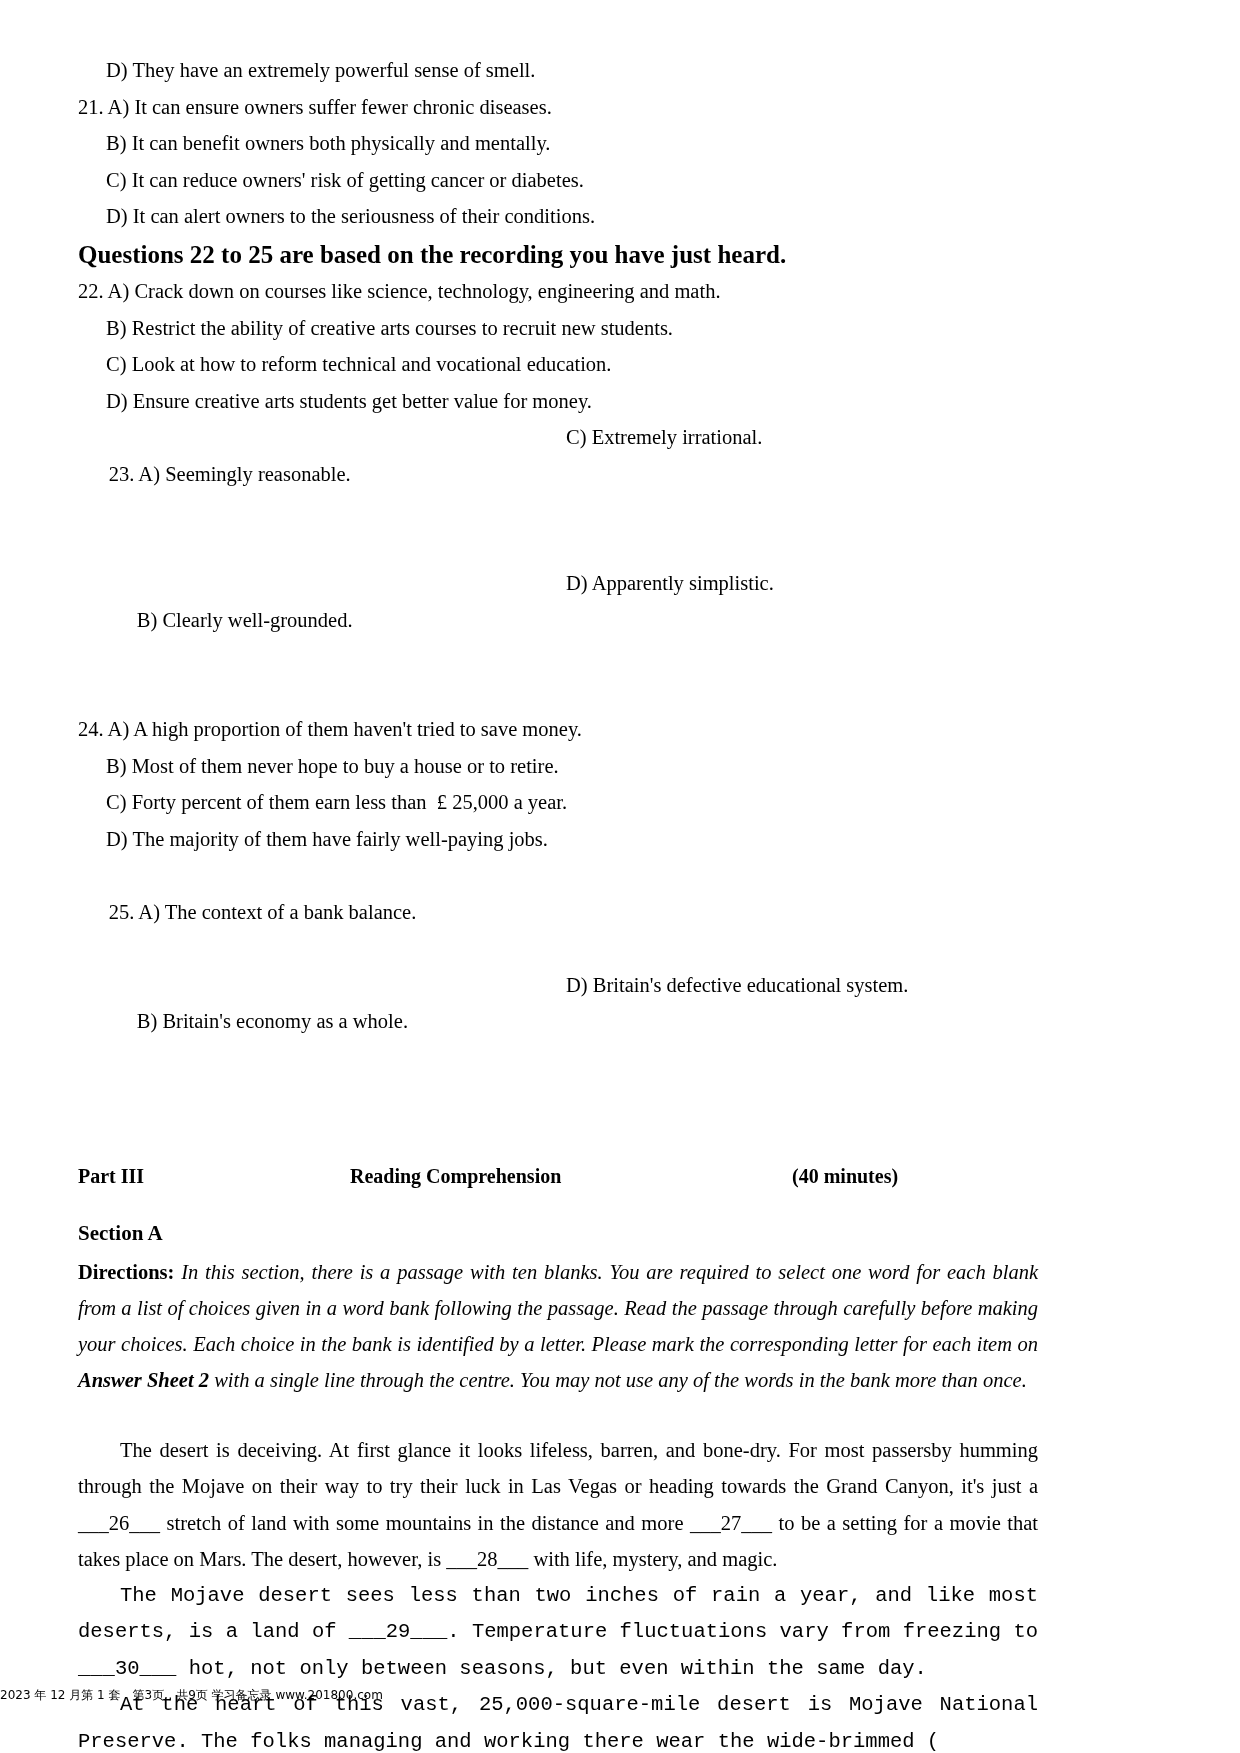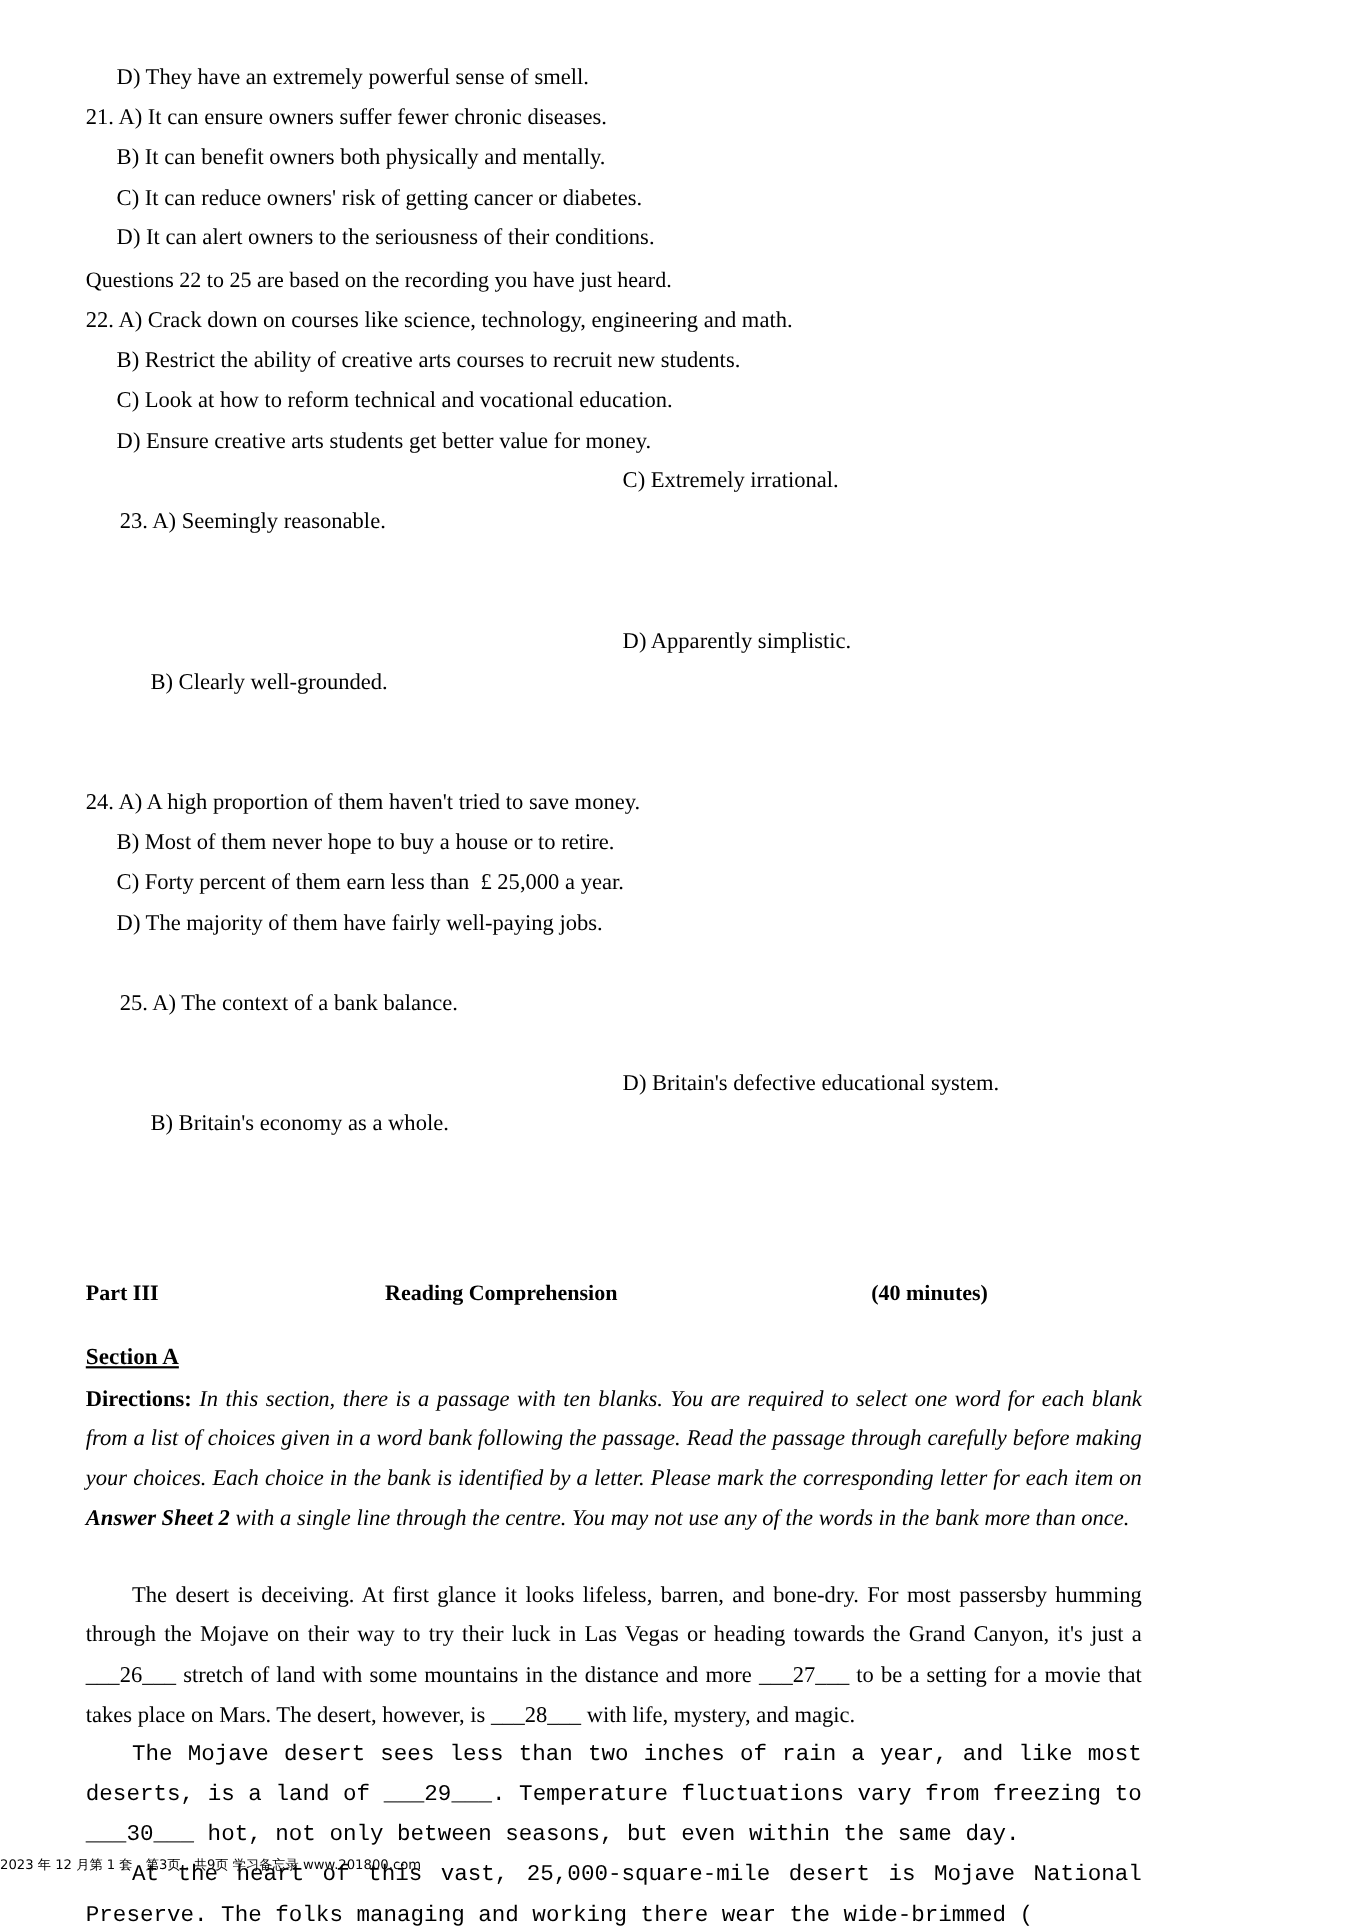--- a/index.html
+++ b/index.html
@@ -51,43 +51,42 @@
   .two-col .col-a { display: inline-block; }
   .two-col .col-b {
     position: absolute;
     left: 488px;
     top: 0;
     white-space: pre;
   }
   .two-col.indent-letter .col-a { padding-left: 28px; }
 
   .qheading {
-    font-size: 20px;
+    font-size: 25px;
     line-height: 36.5px;
-    font-weight: normal;
+    font-weight: bold;
     margin-top: 2px;
   }
 
   
   .part-header {
     position: relative;
     height: 40px;
     margin-top: 52px;
     font-weight: bold;
     font-size: 20px;
   }
   .part-header .p-left { position: absolute; left: 0; top: 0; }
   .part-header .p-mid  { position: absolute; left: 272px; top: 0; }
   .part-header .p-right{ position: absolute; left: 714px; top: 0; }
 
   .section-a {
     font-size: 21px;
     font-weight: bold;
     margin-top: 16px;
-    text-decoration: underline;
   }
 
   
   .directions {
     margin-top: 8px;
     font-size: 20.5px;
     line-height: 36px;
     text-align: justify;
     text-justify: inter-word;
     font-style: italic;

